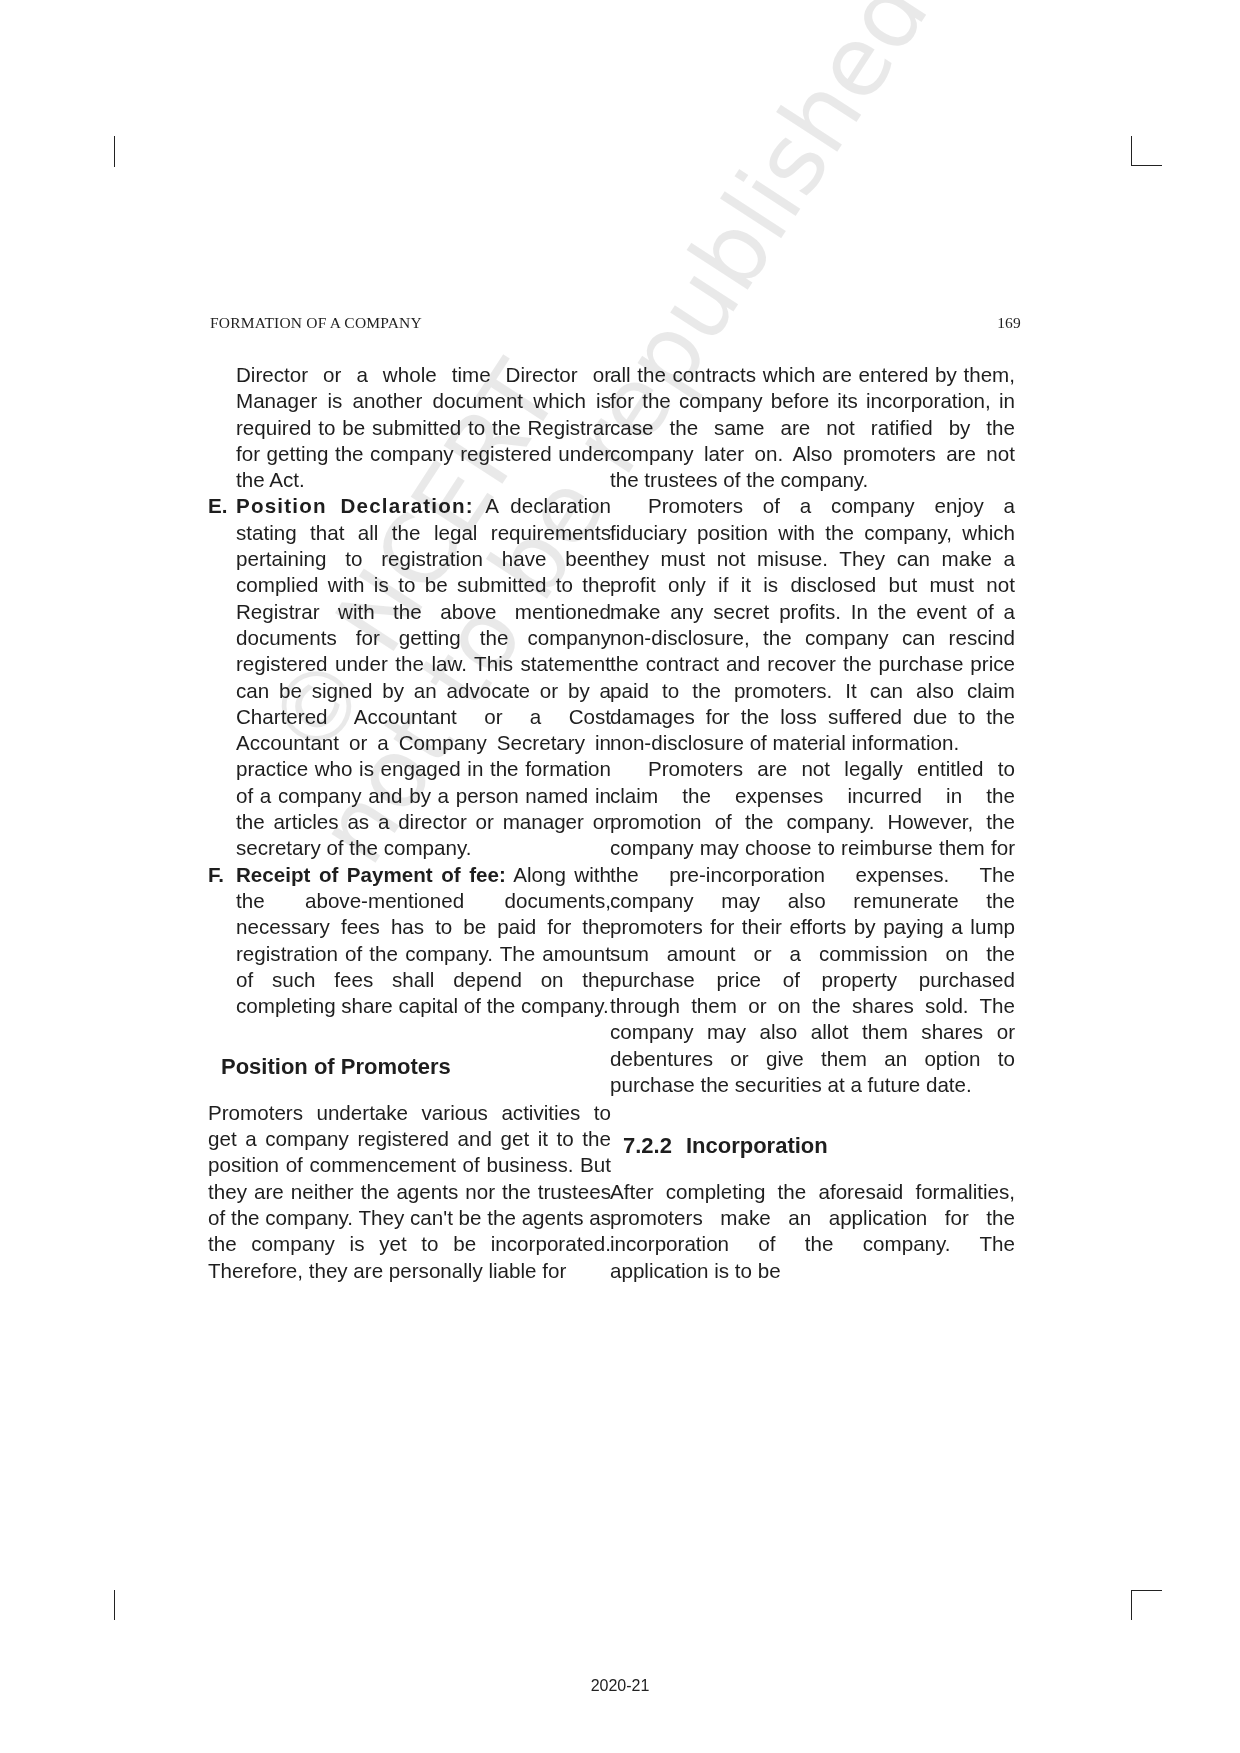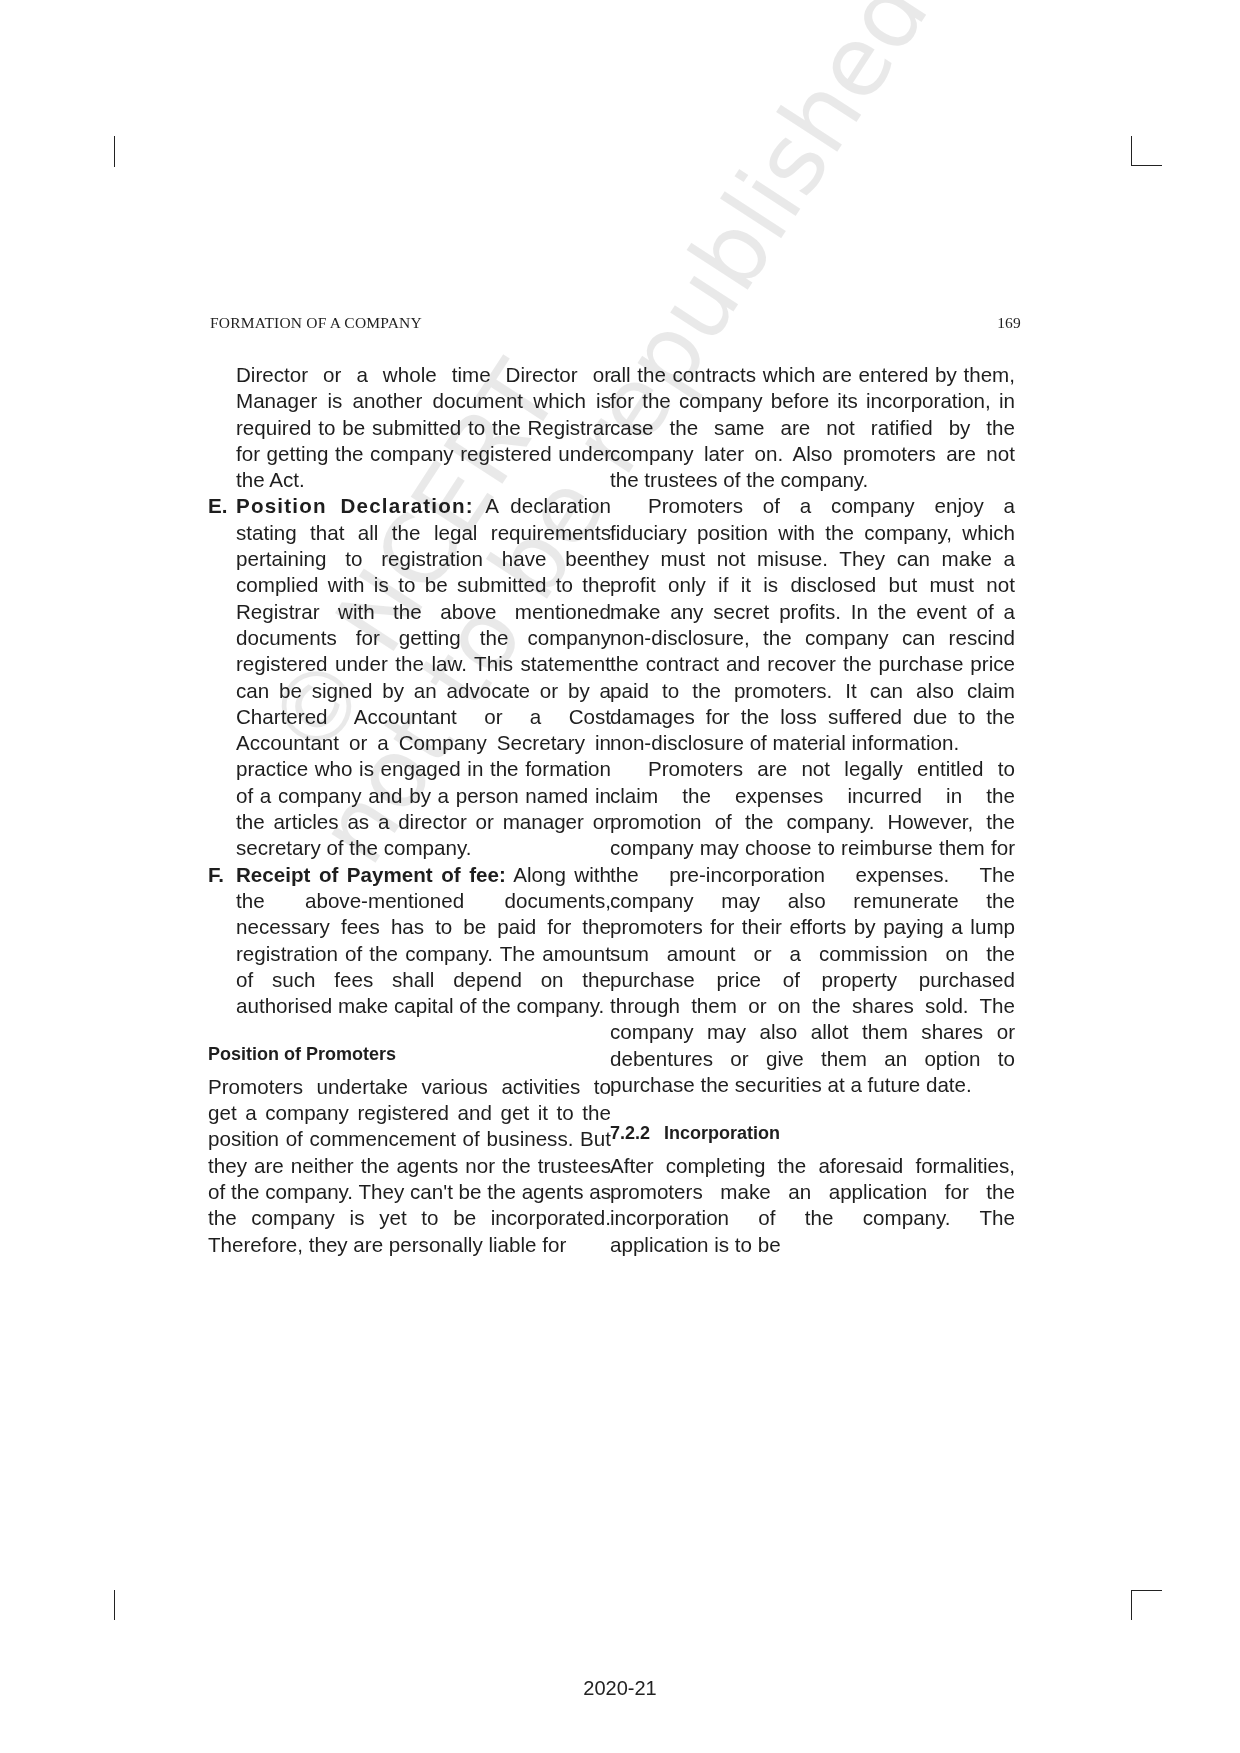--- a/index.html
+++ b/index.html
@@ -15,24 +15,24 @@
   .col-left { left: 208px; width: 403px; }
   .col-right { left: 610px; width: 405px; }
   .col p { margin: 0; }
   .item { position: relative; padding-left: 28px; }
   .item .marker { position: absolute; left: 0; top: 0; font-weight: bold; }
   .b { font-weight: bold; }
   .item .lead-spaced { letter-spacing: 1.2px; }
   .indent-first { text-indent: 38px; }
   .gap { height: 22px; }
   .gap-sm { height: 6px; }
-  h3 { margin: 0; font-size: 18px; font-weight: bold; line-height: 26.3px; }
+  h3 { margin: 13px; font-size: 22px; font-weight: bold; line-height: 26.3px; }
   h3 .num { margin-right: 14px; }
   .footer { position: absolute; top: 1677px; left: 0; width: 1240px; text-align: center;
-            font-family: "Liberation Sans", sans-serif; font-size: 20px; color: #222; }
+            font-family: "Liberation Sans", sans-serif; font-size: 16px; color: #222; }
   .watermark { position: absolute; left: 250px; top: 720px; width: 900px;
                transform: rotate(-57deg); transform-origin: 0 0;
                font-family: "DejaVu Sans", sans-serif; font-size: 96px; color: rgba(0,0,0,0.085);
                white-space: nowrap; pointer-events: none; line-height: 100px; }
 </style>
 </head>
 <body>
 
 <div class="crop" style="left:114px;top:136px;width:1px;height:31px;"></div>
 <div class="crop" style="left:1131px;top:136px;width:1px;height:30px;"></div>
@@ -56,21 +56,21 @@
     <span>Director or a whole time Director or Manager is another document which is required to be submitted to the Registrar for getting the company registered under the Act.</span>
   </p>
   <p class="item">
     <span class="marker">E.</span>
     <span class="b lead-spaced">Position Declaration:</span>
     <span>A declaration stating that all the legal requirements pertaining to registration have been complied with is to be submitted to the Registrar with the above mentioned documents for getting the company registered under the law. This statement can be signed by an advocate or by a Chartered Accountant or a Cost Accountant or a Company Secretary in practice who is engaged in the formation of a company and by a person named in the articles as a director or manager or secretary of the company.</span>
   </p>
   <p class="item">
     <span class="marker">F.</span>
     <span class="b">Receipt of Payment of fee:</span>
-    <span>Along with the above-mentioned documents, necessary fees has to be paid for the registration of the company. The amount of such fees shall depend on the authorised make capital of the company.</span>
+    <span>Along with the above-mentioned documents, necessary fees has to be paid for the registration of the company. The amount of such fees shall depend on the completing share capital of the company.</span>
   </p>
   <div class="gap"></div>
   <h3>Position of Promoters</h3>
   <div class="gap-sm"></div>
   <p>Promoters undertake various activities to get a company registered and get it to the position of commencement of business. But they are neither the agents nor the trustees of the company. They can't be the agents as the company is yet to be incorporated. Therefore, they are personally liable for</p>
 </div>
 
 <div class="col col-right">
   <p>all the contracts which are entered by them, for the company before its incorporation, in case the same are not ratified by the company later on. Also promoters are not the trustees of the company.</p>
   <p class="indent-first">Promoters of a company enjoy a fiduciary position with the company, which they must not misuse. They can make a profit only if it is disclosed but must not make any secret profits. In the event of a non-disclosure, the company can rescind the contract and recover the purchase price paid to the promoters. It can also claim damages for the loss suffered due to the non-disclosure of material information.</p>

